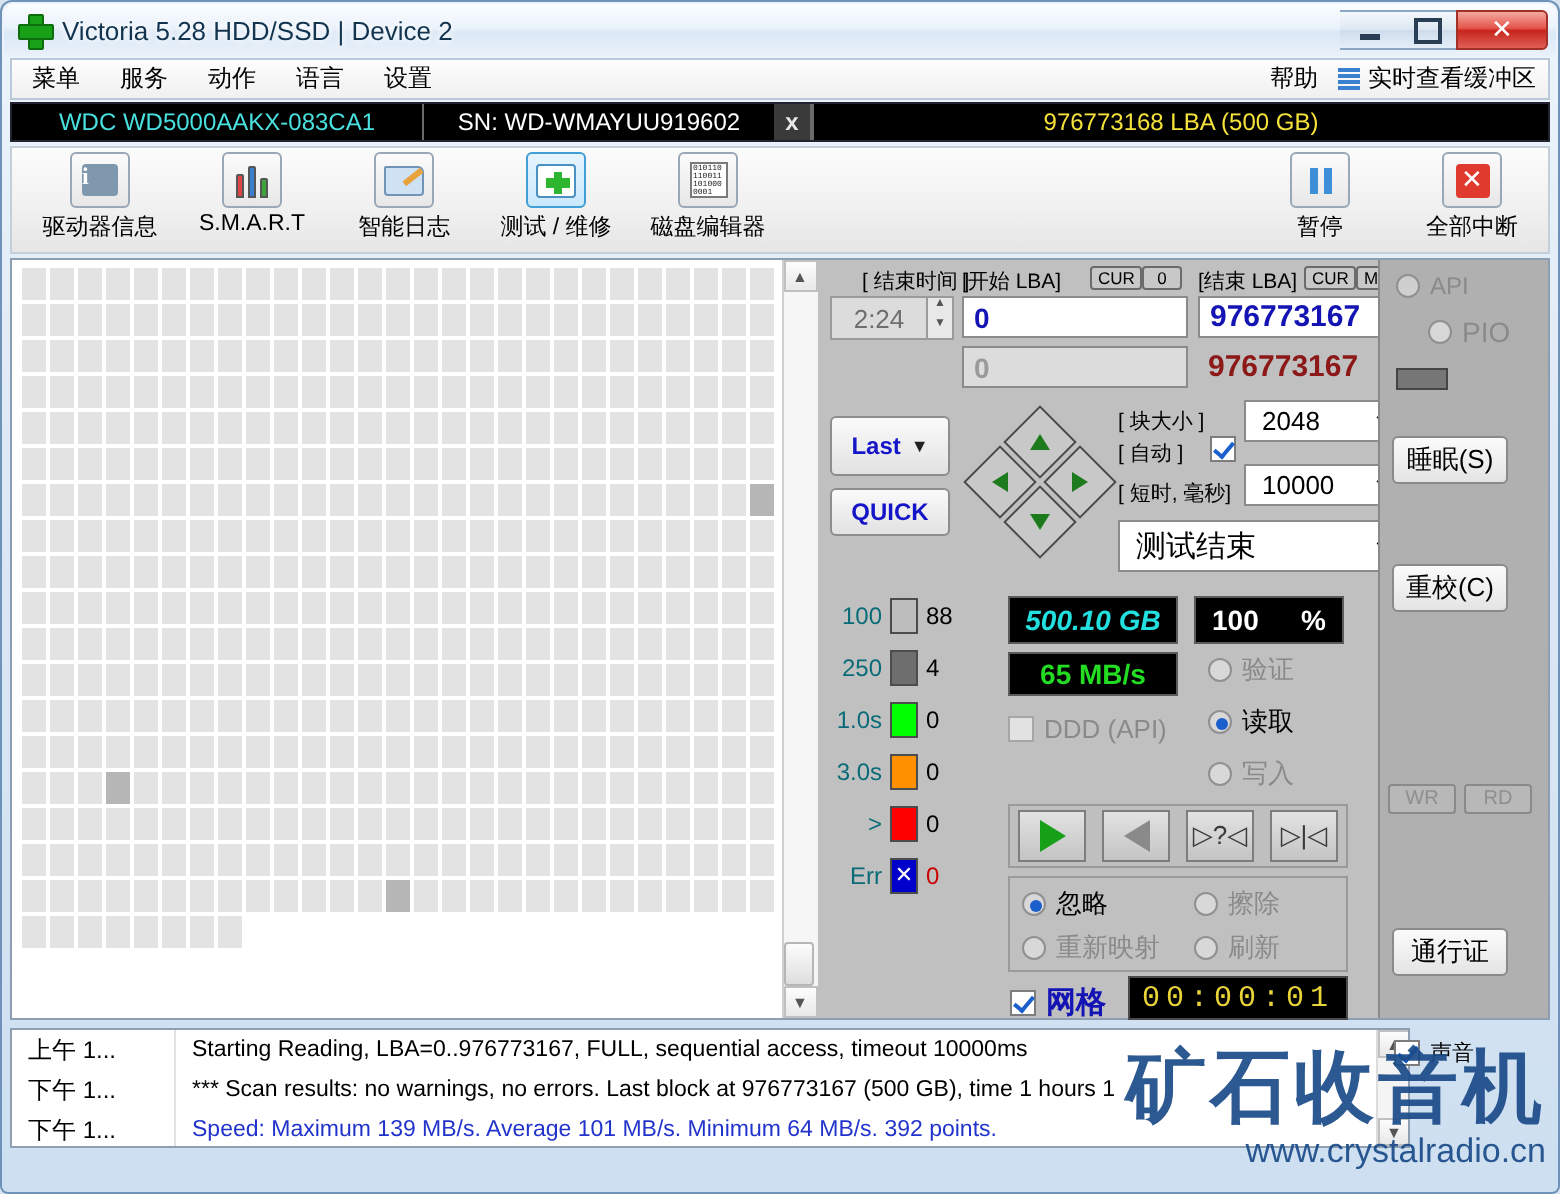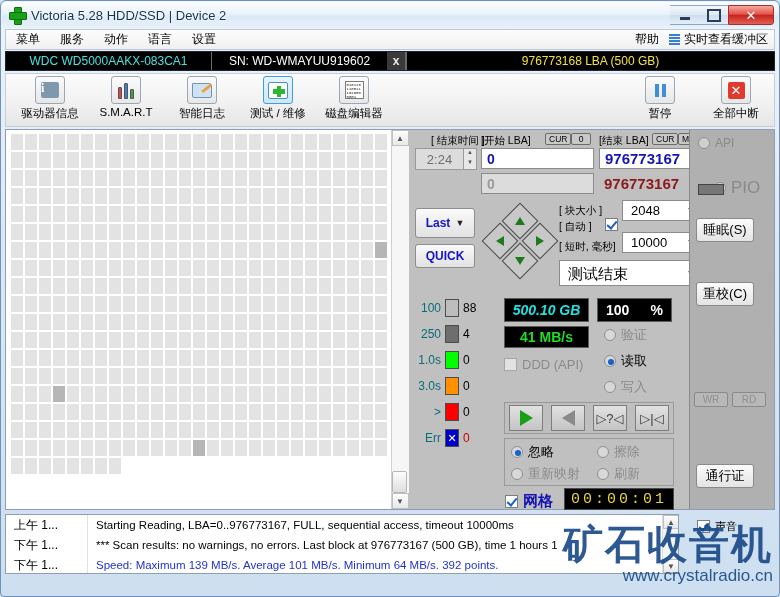--- a/index.html
+++ b/index.html
@@ -226,21 +226,21 @@
     transform: rotate(45deg);
   }
   .tri { width:0;height:0; }
   .tri.up    { border-left:5px solid transparent;border-right:5px solid transparent;border-bottom:8px solid #1d7a1d;}
   .tri.down  { border-left:5px solid transparent;border-right:5px solid transparent;border-top:8px solid #1d7a1d;}
   .tri.left  { border-top:5px solid transparent;border-bottom:5px solid transparent;border-right:8px solid #1d7a1d;}
   .tri.right { border-top:5px solid transparent;border-bottom:5px solid transparent;border-left:8px solid #1d7a1d;}
 
   
   #logbox {
-    position:absolute; left:4px; bottom:22px; right:100px; height:60px;
+    position:absolute; left:4px; bottom:22px; right:74px; height:60px;
     background:#fff; border:1px solid #8d9fb1; display:flex;
     overflow:hidden;
   }
   #loglist { flex:1; }
   .logrow { display:flex; height:20px; align-items:center; font-size:11.5px; }
   .logrow .t { width:82px; padding-left:8px; color:#000; border-right:1px solid #e2e2e2; height:100%;
                display:flex; align-items:center; font-size:12px;}
   .logrow .m { padding-left:8px; white-space:nowrap; }
   #logscroll { width:16px; background:#f4f4f4; border-left:1px solid #dcdcdc;
                display:flex; flex-direction:column; justify-content:space-between; }
@@ -966,21 +966,21 @@
             <span class="sw" style="background:#0000cc;color:#fff;font-size:11px;font-weight:bold;text-align:center;line-height:16px;">✕</span>
             <span class="v" style="color:#cc0000">0</span>
           </div>
         </div>
 
         <div class="led" style="position:absolute;left:95px;top:168px;width:85px;height:24px;color:#22e0e0;font-style:italic;">500.10 GB</div>
         <div class="led" style="position:absolute;left:188px;top:168px;width:75px;height:24px;color:#ffffff;justify-content:space-between;padding:0 8px;">
           <span>100</span>
           <span>%</span>
         </div>
-        <div class="led" style="position:absolute;left:95px;top:196px;width:85px;height:22px;color:#22dd22;">41 MB/s</div>
+        <div class="led" style="position:absolute;left:95px;top:196px;width:85px;height:22px;color:#22dd22;">65 MB/s</div>
 
         <div class="chk dim" style="position:absolute;left:95px;top:227px;font-size:13px;">
           <span class="box"></span>
           <span>DDD (API)</span>
         </div>
 
         <div class="radio greyed" style="position:absolute;left:195px;top:196px;">
           <span class="dot"></span>
           <span>验证</span>
         </div>
@@ -1034,21 +1034,21 @@
         <div style="position:absolute;left:155px;top:358px;width:110px;height:22px;background:#000;border:1px solid #4a4a4a;
                     display:flex;align-items:center;justify-content:center;color:#e8d43a;font-size:15px;letter-spacing:3px;
                     font-family:'Liberation Mono',monospace;">00:00:01</div>
       </div>
 
       <div id="sidecol">
         <div class="radio greyed" style="position:absolute;left:8px;top:6px;font-size:12px;">
           <span class="dot" style="background:#cfcfcf"></span>
           <span>API</span>
         </div>
-        <div class="radio greyed" style="position:absolute;left:24px;top:28px;font-size:17px;margin-top:20px;">
+        <div class="radio greyed" style="position:absolute;left:24px;top:28px;font-size:14px;">
           <span class="dot" style="background:#d8d8d8"></span>
           <span>PIO</span>
         </div>
         <div style="position:absolute;left:8px;top:54px;width:26px;height:11px;background:#777;border:1px solid #444;"></div>
 
         <div class="side-btn" style="position:absolute;left:6px;top:88px;width:58px;height:24px;">
           <span>睡眠(S)</span>
         </div>
         <div class="side-btn" style="position:absolute;left:6px;top:152px;width:58px;height:24px;">
           <span>重校(C)</span>

